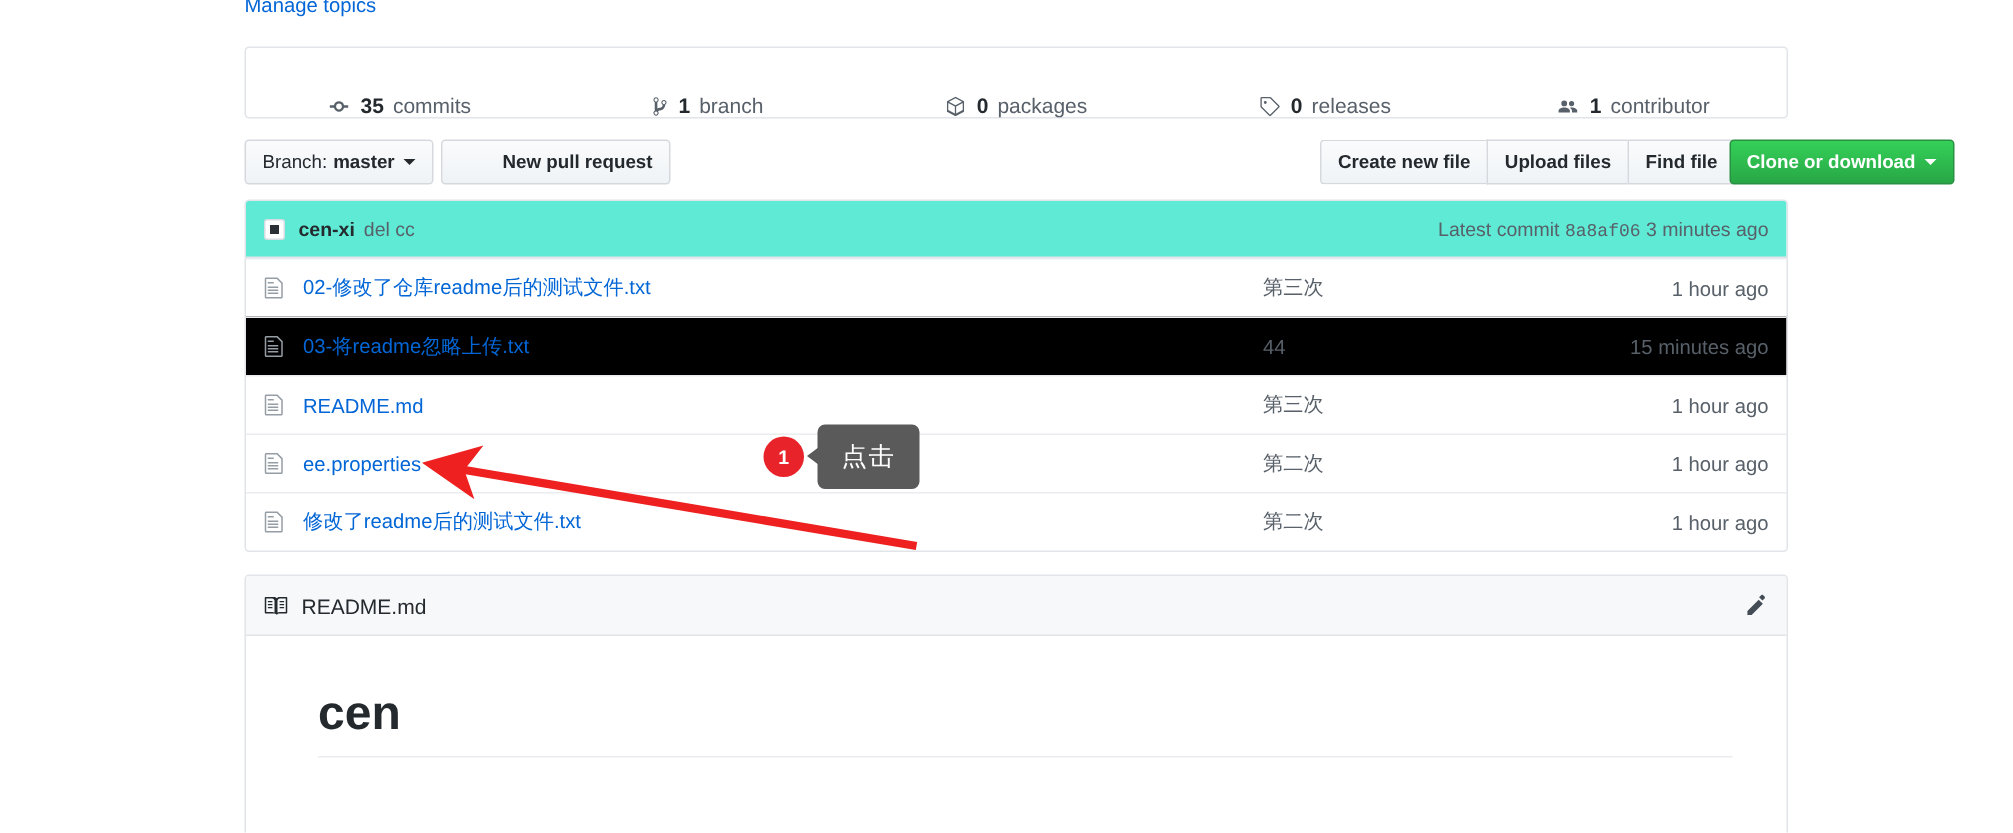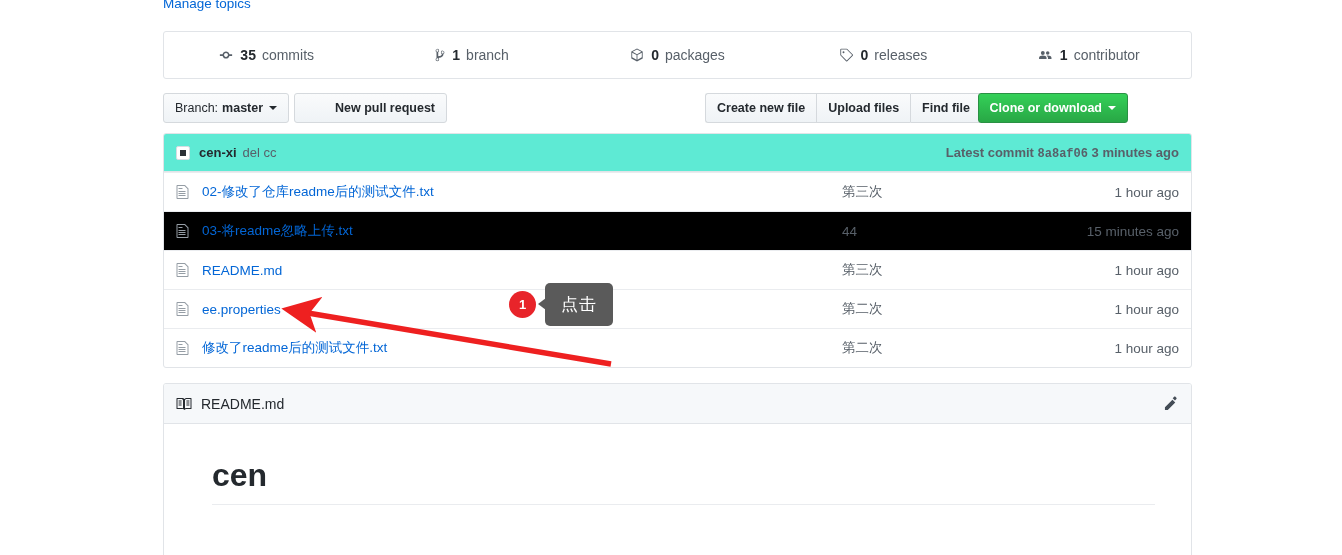--- a/index.html
+++ b/index.html
@@ -31,42 +31,42 @@
     width: 1029px; height: 48px;
     border: 1px solid #e1e4e8;
     border-radius: 3px;
     background: #ffffff;
     display: flex;
     align-items: stretch;
   }
   .stat {
     flex: 1 1 0;
     display: flex;
-    align-items: center;
+    align-items: flex-end;
     justify-content: center;
     gap: 6px;
     font-size: 14px;
     color: #586069;
     cursor: pointer;
     text-decoration: none;
   }
   .stat .num { font-weight: bold; color: #24292e; }
   .stat-ico {
     display: inline-flex;
     align-items: center;
     color: #586069;
     margin-right: 1px;
   }
   .stat-ico svg { display: block; fill: #586069; }
 
   
   .toolbar {
     position: absolute;
     left: 163px; top: 93px;
-    width: 965px; height: 30px;
+    width: 1140px; height: 30px;
   }
   .btn {
     display: inline-flex;
     align-items: center;
     justify-content: center;
     height: 30px;
     padding: 0 11px;
     font-size: 12.5px;
     font-weight: bold;
     color: #24292e;
@@ -154,21 +154,20 @@
   .commit-msg {
     margin-left: 6px;
     color: #586069;
     cursor: pointer;
   }
   .commit-right {
     margin-left: auto;
     color: #586069;
     font-size: 13px;
     white-space: nowrap;
-    font-weight: bold;
   }
   .commit-sha {
     font-family: "Liberation Mono", "DejaVu Sans Mono", monospace;
     font-size: 12px;
     color: #586069;
     cursor: pointer;
   }
 
   .frow {
     display: flex;

